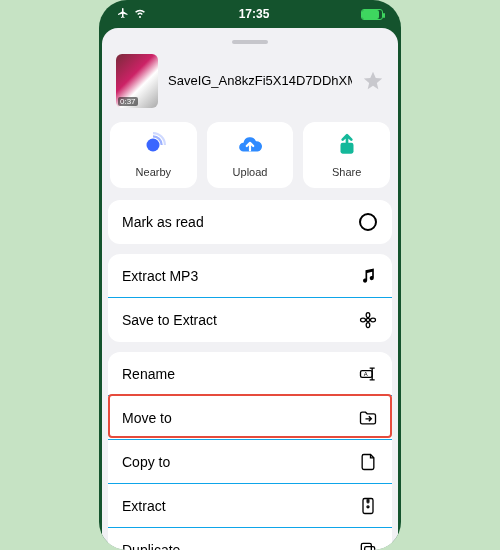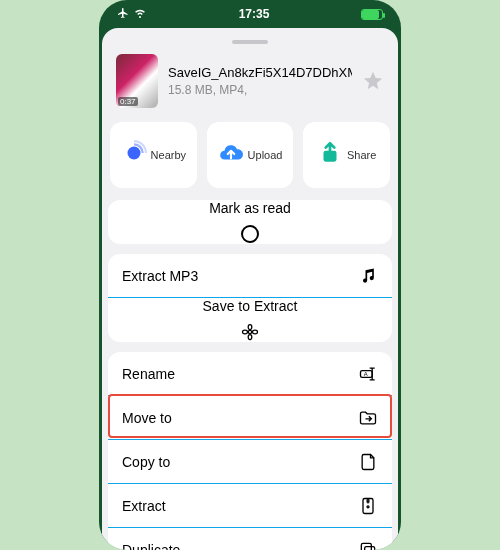--- a/index.html
+++ b/index.html
@@ -77,40 +77,40 @@
   .file-sub { font-size: 12px; color: #8a8a8f; margin-top: 2px; }
   .star {
     width: 22px; height: 22px; color: #c8c8cd; flex-shrink: 0;
   }
   .actions {
     display: flex; gap: 10px; padding: 0 8px 12px 8px;
   }
   .action {
     flex: 1; background: #fff; border-radius: 12px;
     height: 66px;
-    display: flex; flex-direction: row; align-items: center; justify-content: center;
+    display: flex; flex-direction: column; align-items: center; justify-content: center;
     gap: 4px;
   }
   .action-label { font-size: 11px; color: #333; }
   .action svg { width: 26px; height: 26px; }
   .list {
     padding: 0 6px;
   }
   .group {
     background: #fff; border-radius: 12px; margin-bottom: 10px;
     overflow: hidden;
   }
   .row {
     height: 44px; display: flex; align-items: center; justify-content: space-between;
     padding: 0 14px;
     font-size: 14px; color: #000;
     border-bottom: 1px solid #0ea5e9;
     position: relative;
   }
-  .row:last-child { border-bottom: none; flex-direction: column; }
+  .row:last-child { border-bottom: none; }
   .row-icon { width: 20px; height: 20px; color: #000; display:flex; align-items:center; justify-content:center; }
   .highlight {
     position: absolute;
     border: 2px solid #e64b3c;
     border-radius: 4px;
     pointer-events: none;
   }
   .radio-empty {
     width:18px; height:18px; border:2px solid #000; border-radius:50%;
   }
@@ -142,21 +142,20 @@
 
   <div class="sheet">
     <div class="grabber"></div>
 
     <div class="file-header">
       <div class="thumb">
         <span class="thumb-duration">0:37</span>
       </div>
       <div class="file-meta">
         <div class="file-name">SaveIG_An8kzFi5X14D7DDhXMphRfwQ_DteM6vkazfkRqZ...</div>
-        <div class="file-sub">15.8 MB, MP4,</div>
       </div>
       <div class="star">
         <svg viewBox="0 0 24 24" fill="#c8c8cd">
             <path d="M12 17.3 6.2 21l1.6-6.8L2 9.3l7-.6L12 2l3 6.7 7 .6-5.8 4.9L17.8 21z"></path>
           </svg>
       </div>
     </div>
 
     <div class="actions">
       <div class="action">

